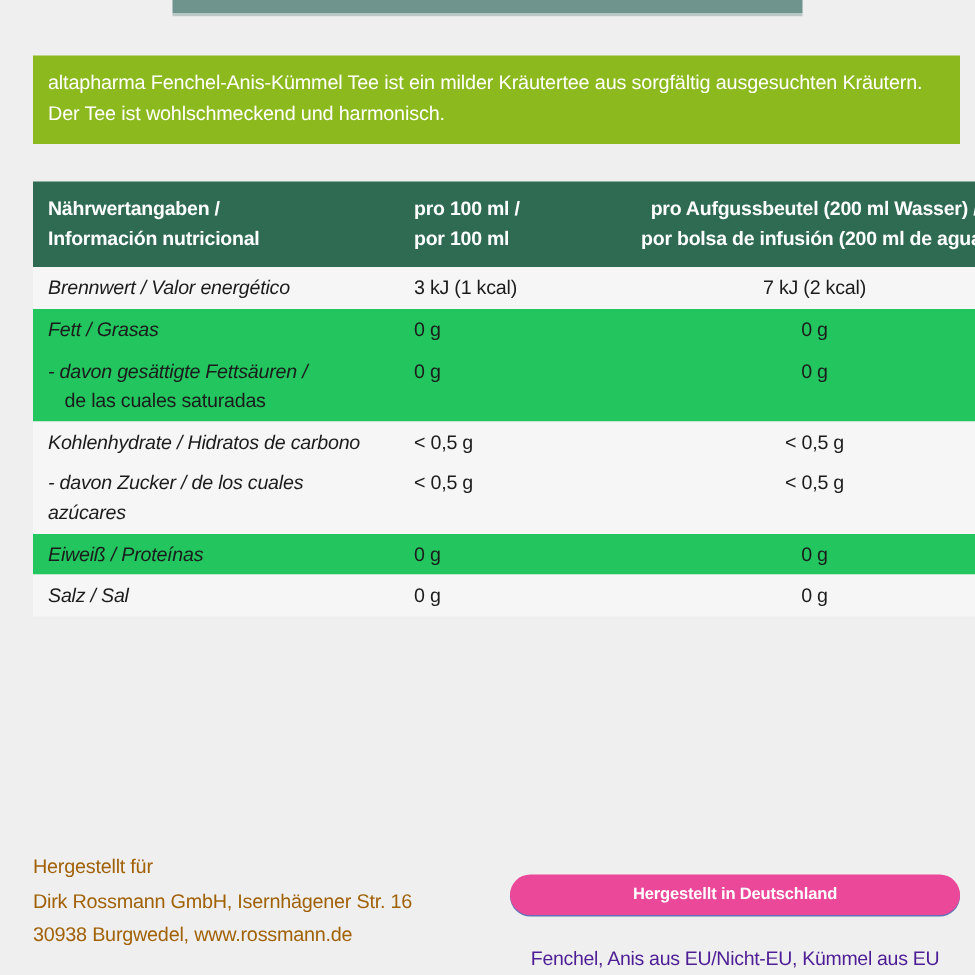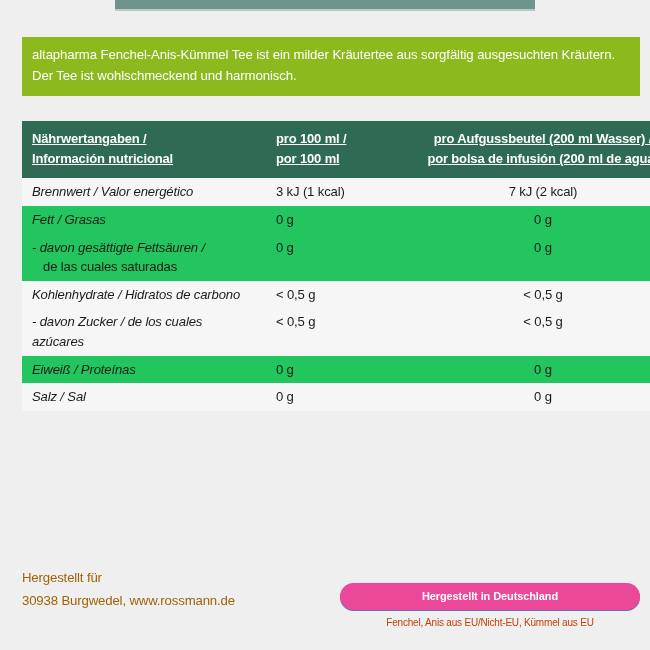--- a/index.html
+++ b/index.html
@@ -79,21 +79,21 @@
     font-size: 13px;
     line-height: 1.55;
     padding: 8px 6px 9px 6px;
     text-align: left;
     letter-spacing: -0.15px;
   }
   .thead-row th.c1 { padding-left: 10px; }
   .thead-row th.c2 { text-align: left; padding-left: 6px; }
   .thead-row th.c3 { text-align: center; }
 
-  .hdr-line { display: block; white-space: nowrap; text-decoration: underline; }
+  .hdr-line { display: block; white-space: nowrap; }
 
   .drow td {
     font-size: 13.1px;
     line-height: 1.5;
     color: #1b1b1b;
     padding: 4px 6px 4px 6px;
     letter-spacing: -0.15px;
   }
   .drow td.c1 { padding-left: 10px; }
   .drow td.c2 { text-align: left; }
@@ -136,23 +136,23 @@
     color: #ffffff;
     font-weight: bold;
     font-size: 11px;
     letter-spacing: -0.1px;
     border-radius: 17px;
     padding: 7px 10px 8px 10px;
     box-shadow: 0 1px 0 #5f73b6;
   }
   .origin-note {
     display: block;
-    margin-top: 7px;
-    font-size: 10px;
-    color: #c2410c;
+    margin-top: 21px;
+    font-size: 13px;
+    color: #4c1d95;
     letter-spacing: -0.2px;
     white-space: nowrap;
   }
 </style>
 </head>
 <body>
 
 <div class="top-strip"></div>
 <div class="top-strip-shadow"></div>
 
@@ -228,20 +228,21 @@
         </td>
         <td class="c2">0 g</td>
         <td class="c3">0 g</td>
       </tr>
     </tbody>
   </table>
 
   <div class="footer">
     <div class="maker-block">
       <div>Hergestellt für</div>
+      <div>Dirk Rossmann GmbH, Isernhägener Str. 16</div>
       <div>30938 Burgwedel, www.rossmann.de</div>
     </div>
     <div class="origin-block">
       <span class="badge">Hergestellt in Deutschland</span>
       <span class="origin-note">Fenchel, Anis aus EU/Nicht-EU, Kümmel aus EU</span>
     </div>
   </div>
 
 </div>
 

